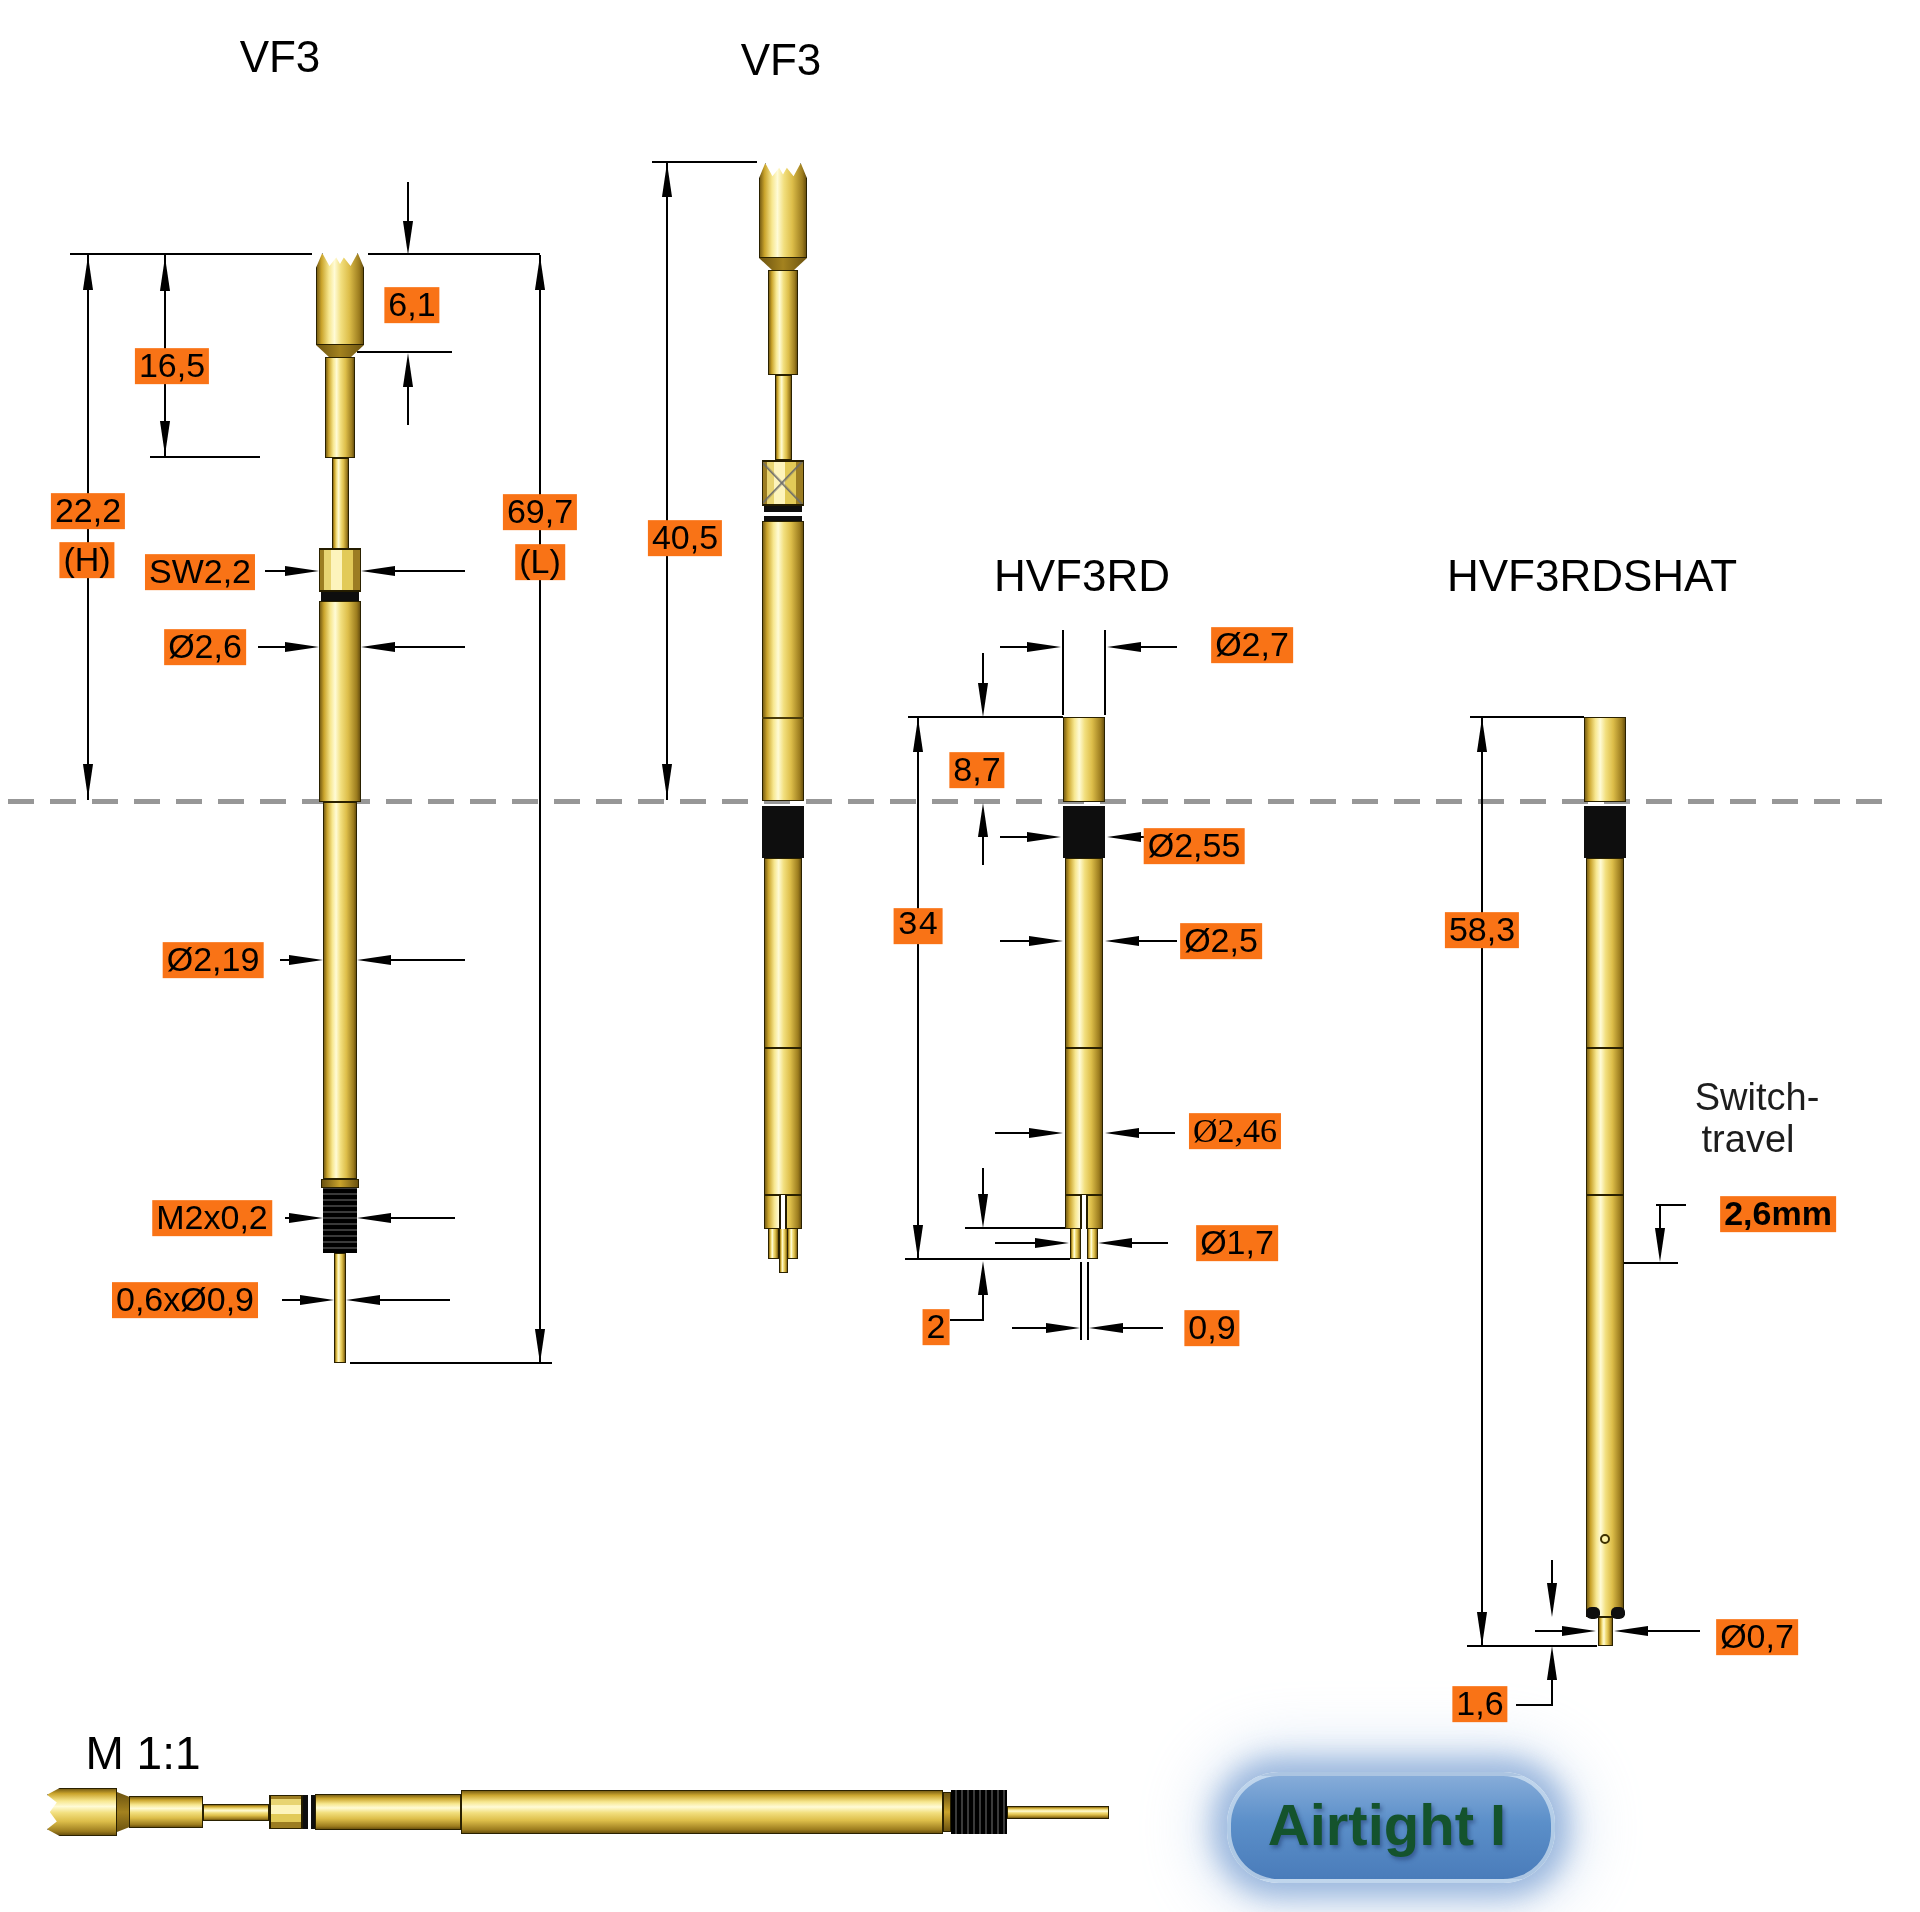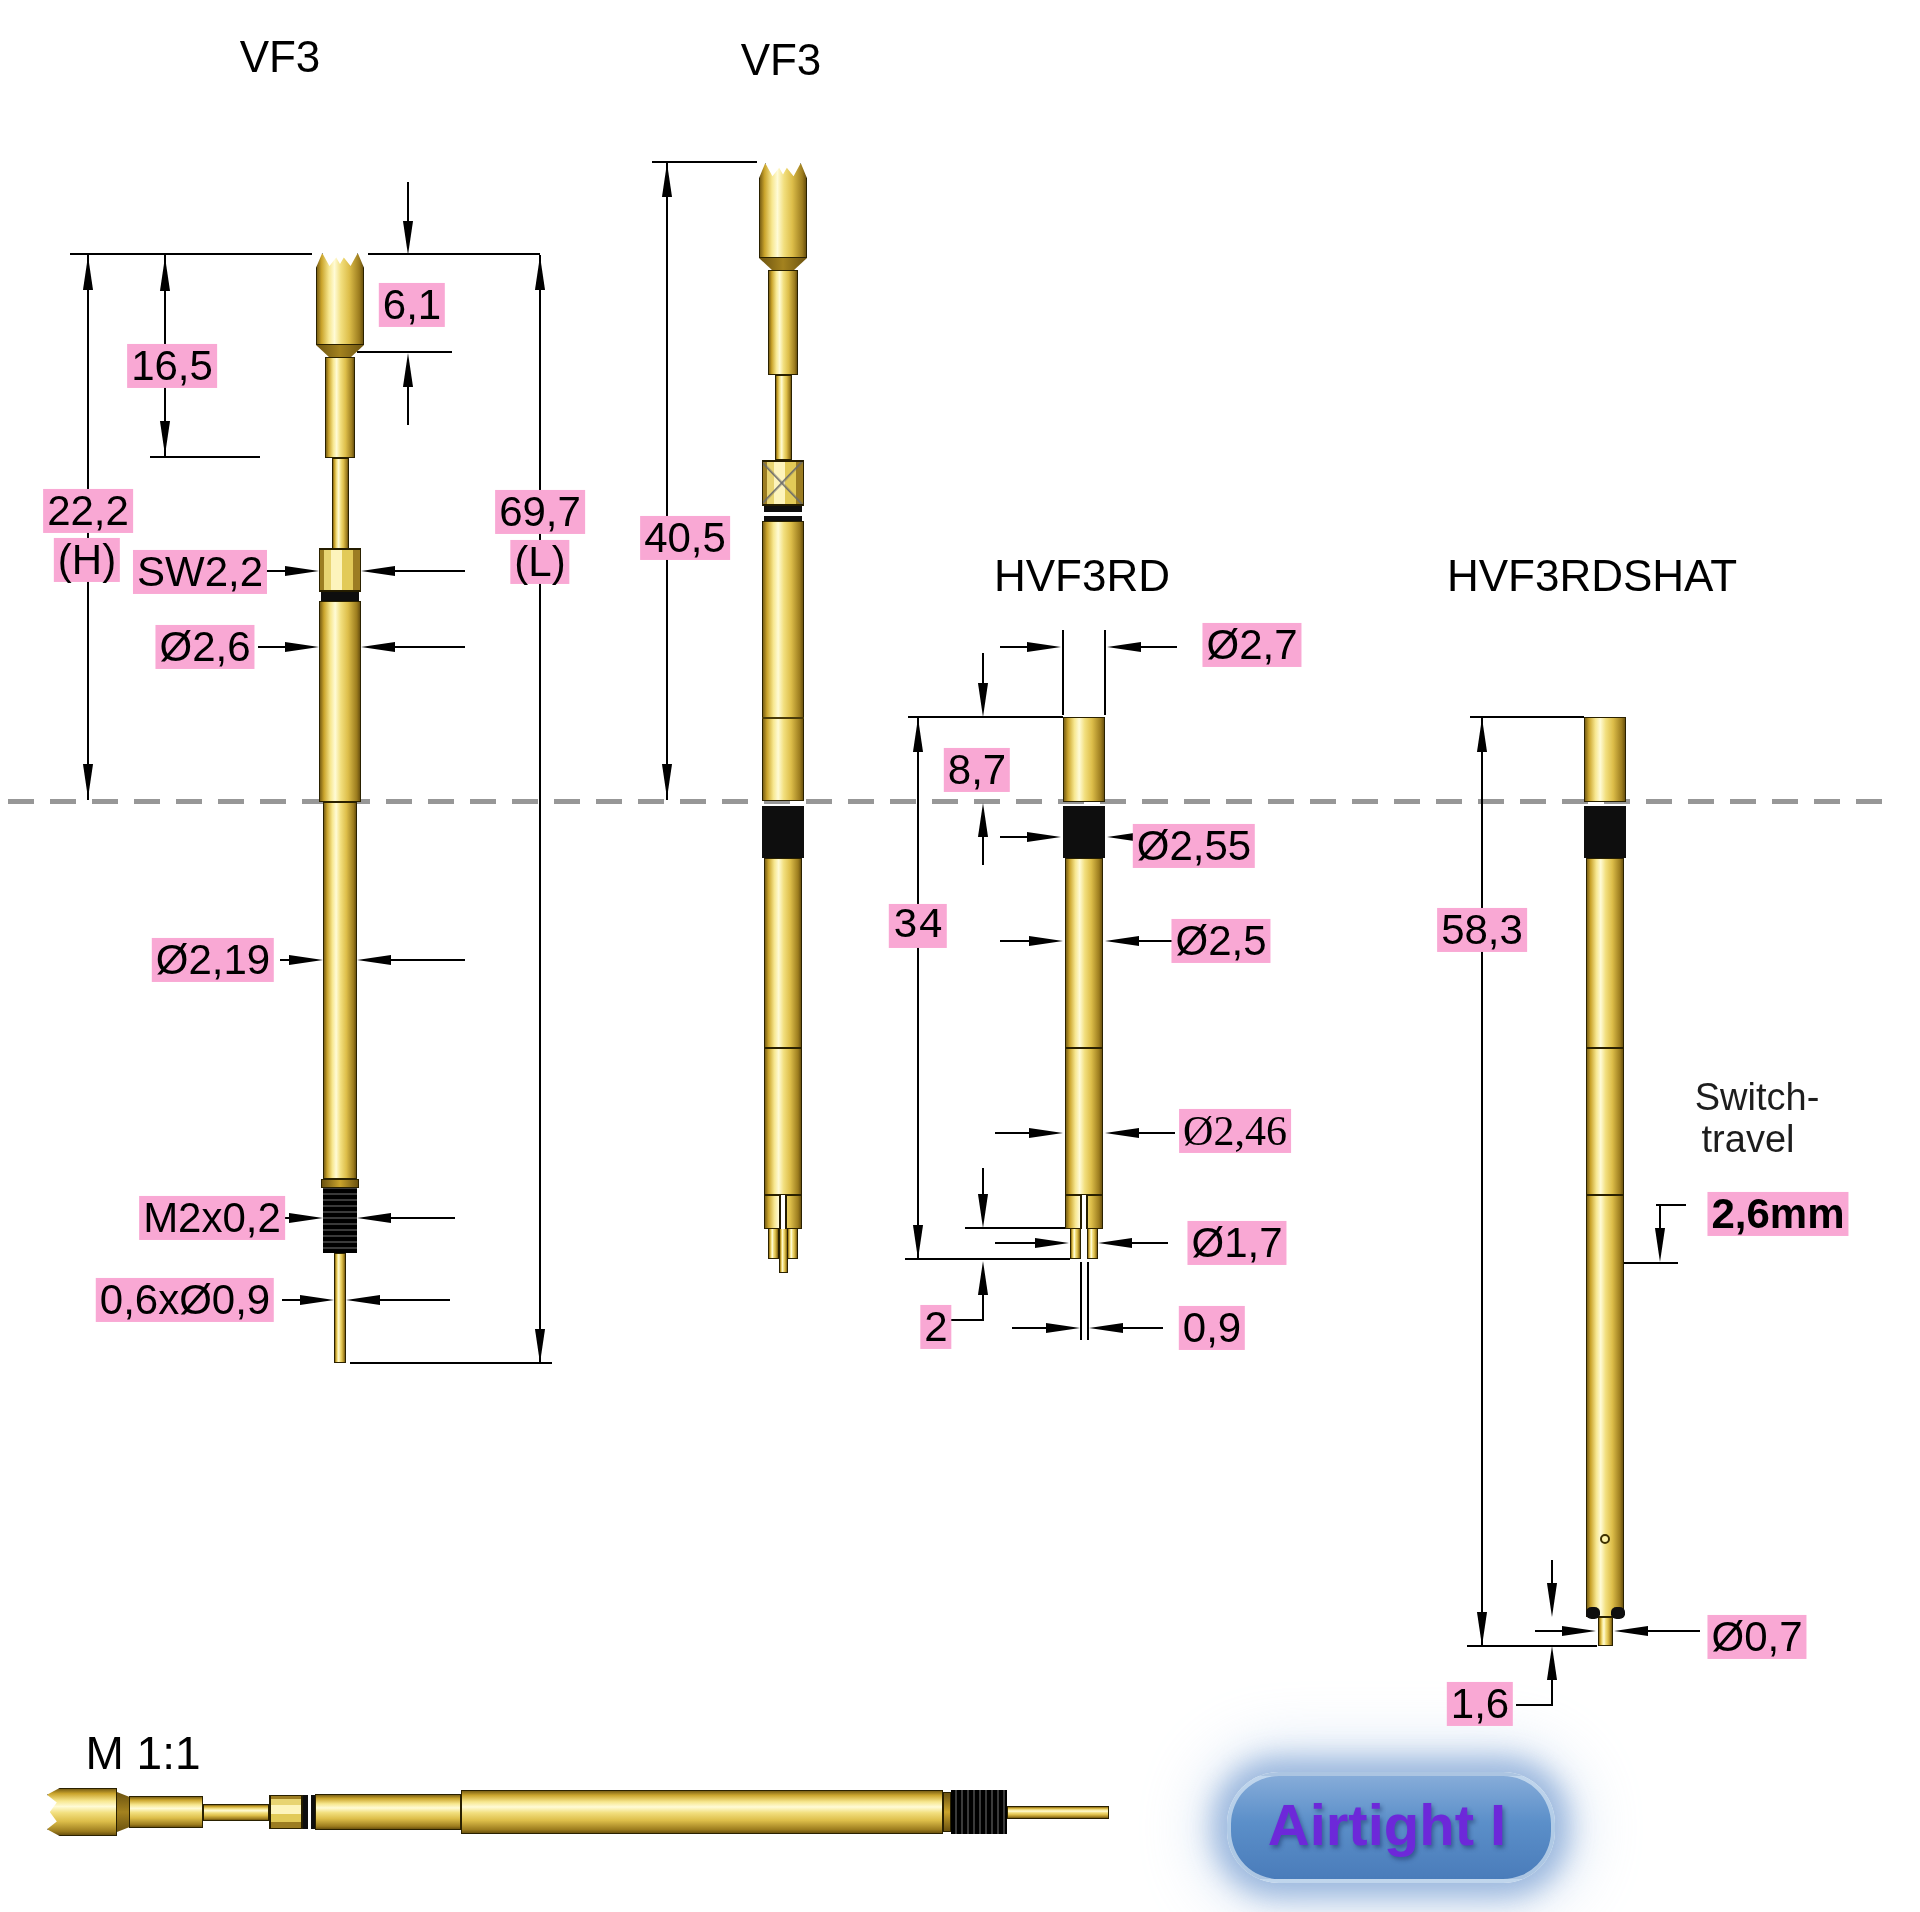--- a/index.html
+++ b/index.html
@@ -1,20 +1,20 @@
 <!DOCTYPE html>
 <html><head>
 <meta charset="utf-8">
 <style>
   html,body{margin:0;padding:0;background:#fff;}
   #stage{position:relative;width:1920px;height:1912px;background:#fff;overflow:hidden;
          font-family:"Liberation Sans",sans-serif;}
   
-  .lbl{position:absolute;font-size:42px;line-height:1.05;color:#000;white-space:nowrap;
-       transform:translate(-50%,-50%);background:#f9a8d4;padding:0 4px;z-index:6;}
+  .lbl{position:absolute;font-size:34px;line-height:1.05;color:#000;white-space:nowrap;
+       transform:translate(-50%,-50%);background:#f97316;padding:0 4px;z-index:6;}
   .title{position:absolute;font-size:44px;color:#000;white-space:nowrap;
          transform:translate(-50%,-50%);z-index:6;}
   .soft{font-size:38px;color:#1d1d1d;background:#fff;}
   .bold{font-weight:bold;}
   
   .ln{position:absolute;background:#000;z-index:3;}
   
   .ah{position:absolute;background:#000;z-index:4;}
   .up{width:12px;height:34px;clip-path:polygon(50% 0,92% 100%,8% 100%);}
   .dn{width:12px;height:34px;clip-path:polygon(8% 0,92% 0,50% 100%);}
@@ -44,21 +44,21 @@
      linear-gradient(90deg,#9c7d22 0 10%,#e8d472 10% 28%,#fdf4bc 28% 55%,#e2ca58 55% 82%,#9c7d22 82% 100%);
      border-top:2px solid #241c00;border-bottom:2px solid #241c00;}
   .dash{position:absolute;z-index:1;height:5px;
         background:repeating-linear-gradient(90deg,#979797 0 26px,rgba(0,0,0,0) 26px 42px);}
   .hole{position:absolute;z-index:7;width:10px;height:10px;border-radius:50%;
         border:2px solid #3d3000;background:#fdf2a8;box-sizing:border-box;}
   .badge{position:absolute;z-index:5;border-radius:52px;
          background:linear-gradient(180deg,#86acd9 0%,#5b8fc9 45%,#4a7cba 100%);
          border:4px solid rgba(225,236,248,0.65);
          box-shadow:0 0 26px 14px rgba(140,173,216,0.8),0 0 60px 25px rgba(170,198,230,0.45);}
-  .badge-text{position:absolute;z-index:6;color:#6d28d9;font-weight:bold;font-size:58px;
+  .badge-text{position:absolute;z-index:6;color:#14532d;font-weight:bold;font-size:58px;
          transform:translate(-50%,-50%);text-shadow:2px 3px 4px rgba(20,40,90,0.45);white-space:nowrap;}
 </style>
 </head>
 <body>
 
 <div id="stage">
 
   <div class="dash" style="left:8px;top:799px;width:1884px;"></div>
 
   <div class="title" style="left:280px;top:57px;">VF3</div>

